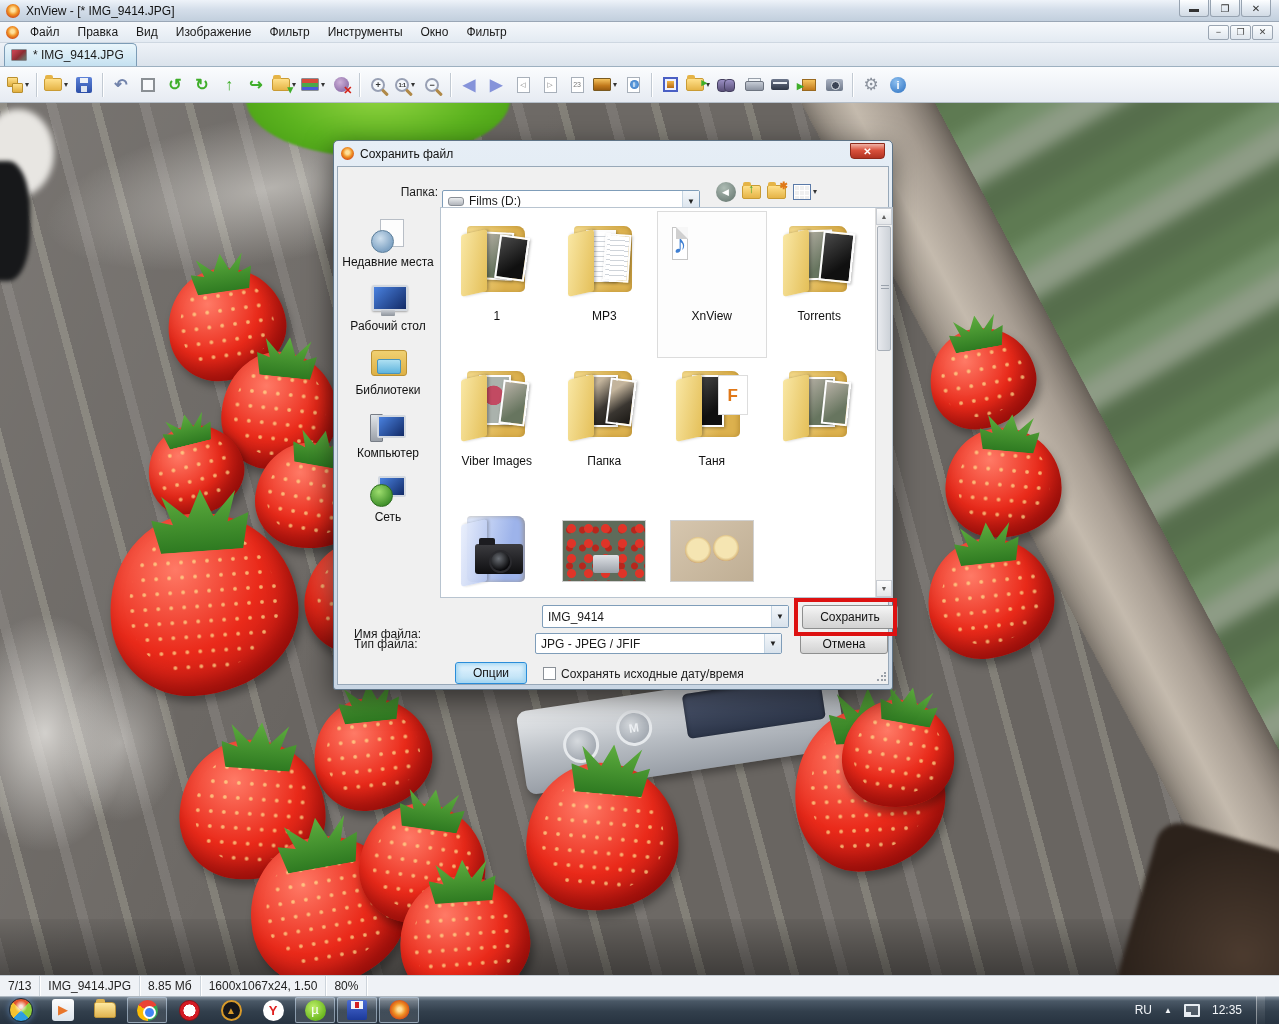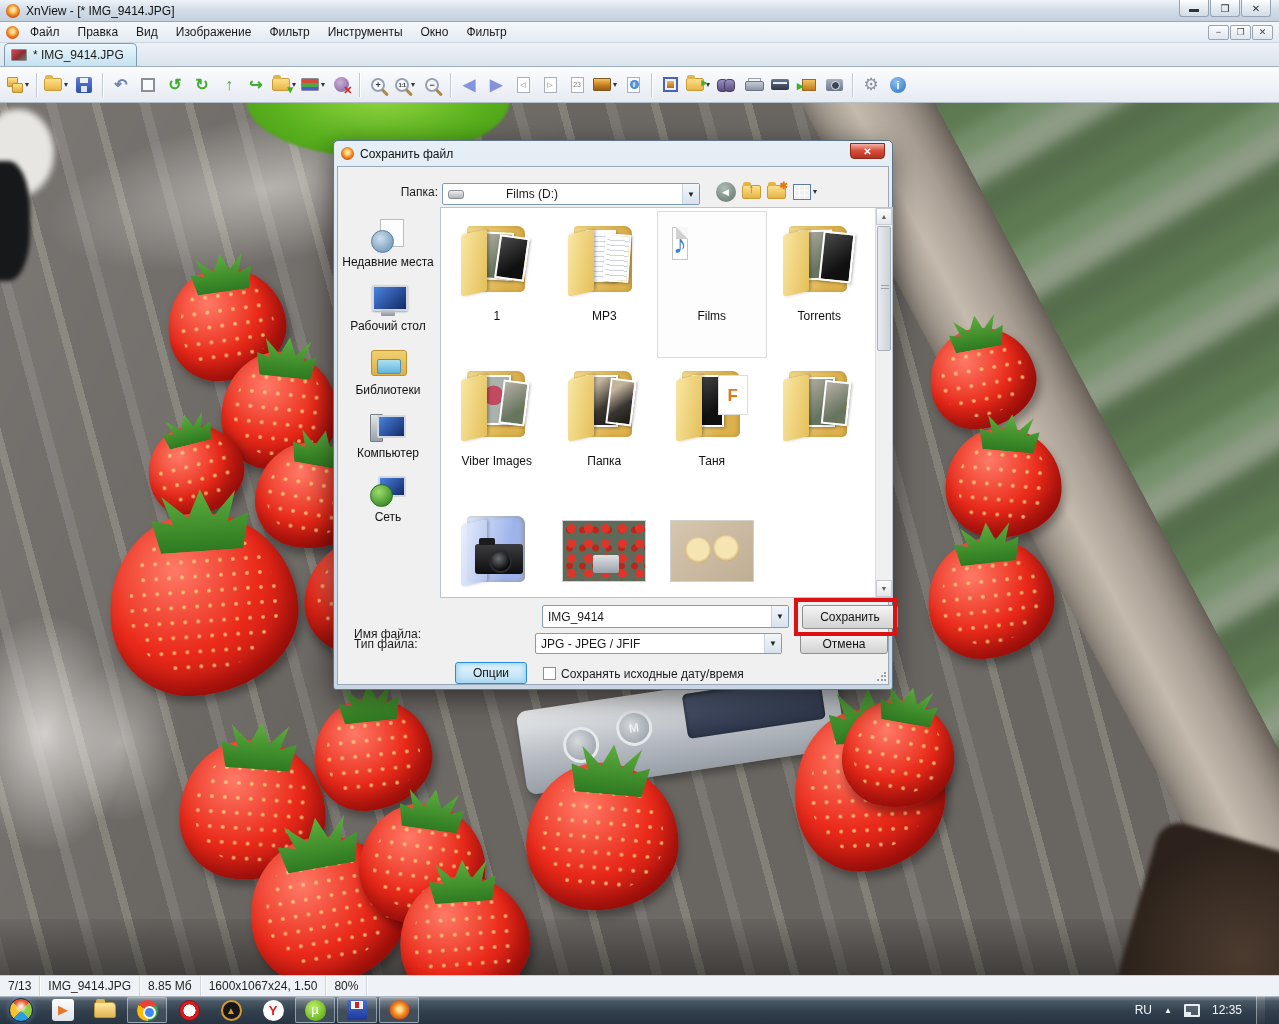--- a/index.html
+++ b/index.html
@@ -469,21 +469,21 @@
 
   <div class="dlg">
     <div class="dlg-titlebar">
       <span class="xn-ico" style="width:13px;height:13px;"></span>
       <span class="dlg-title">Сохранить файл</span>
       <div class="dlg-close">✕</div>
     </div>
     <div class="dlg-body">
 
       <div class="lbl" style="left:40px;top:18px;width:60px;text-align:right;">Папка:</div>
-      <div class="combo" style="left:104px;top:16px;width:258px;gap:37px;">
+      <div class="combo" style="left:104px;top:23px;width:258px;">
         <span class="drive-ico"></span>
         <span>Films (D:)</span>
         <span class="cdd">▼</span>
       </div>
       <div class="navbtn" style="left:376px;">
           <span class="nav-back-c">◀</span>
         </div>
       <div class="navbtn" style="left:402px;">
           <span class="mini-folder">
             <span class="ovl" style="left:5px;top:-4px;color:#2f9e22;font-size:12px;">↑</span>
@@ -537,21 +537,21 @@
             <span class="fico">
               <i class="fb"></i>
                 <i class="fcard c-doc" style="left:22px;top:14px;width:30px;height:52px;"></i>
                 <i class="fcard c-doc" style="left:40px;top:18px;width:26px;height:48px;transform:rotate(4deg);"></i>
                 <i class="ford"></i>
             </span>
             <span class="flabel">MP3</span>
           </div>
           <div class="fcell sel">
             <span class="fico"><span class="music-page">♪</span></span>
-            <span class="flabel">Films</span>
+            <span class="flabel">XnView</span>
           </div>
           <div class="fcell">
             <span class="fico">
               <i class="fb"></i>
                 <i class="fcard c-photo" style="left:20px;top:14px;width:34px;height:50px;transform:rotate(-2deg);"></i>
                 <i class="fcard c-dark" style="left:42px;top:16px;width:32px;height:50px;transform:rotate(6deg);"></i>
                 <i class="ford"></i>
             </span>
             <span class="flabel">Torrents</span>
           </div>

